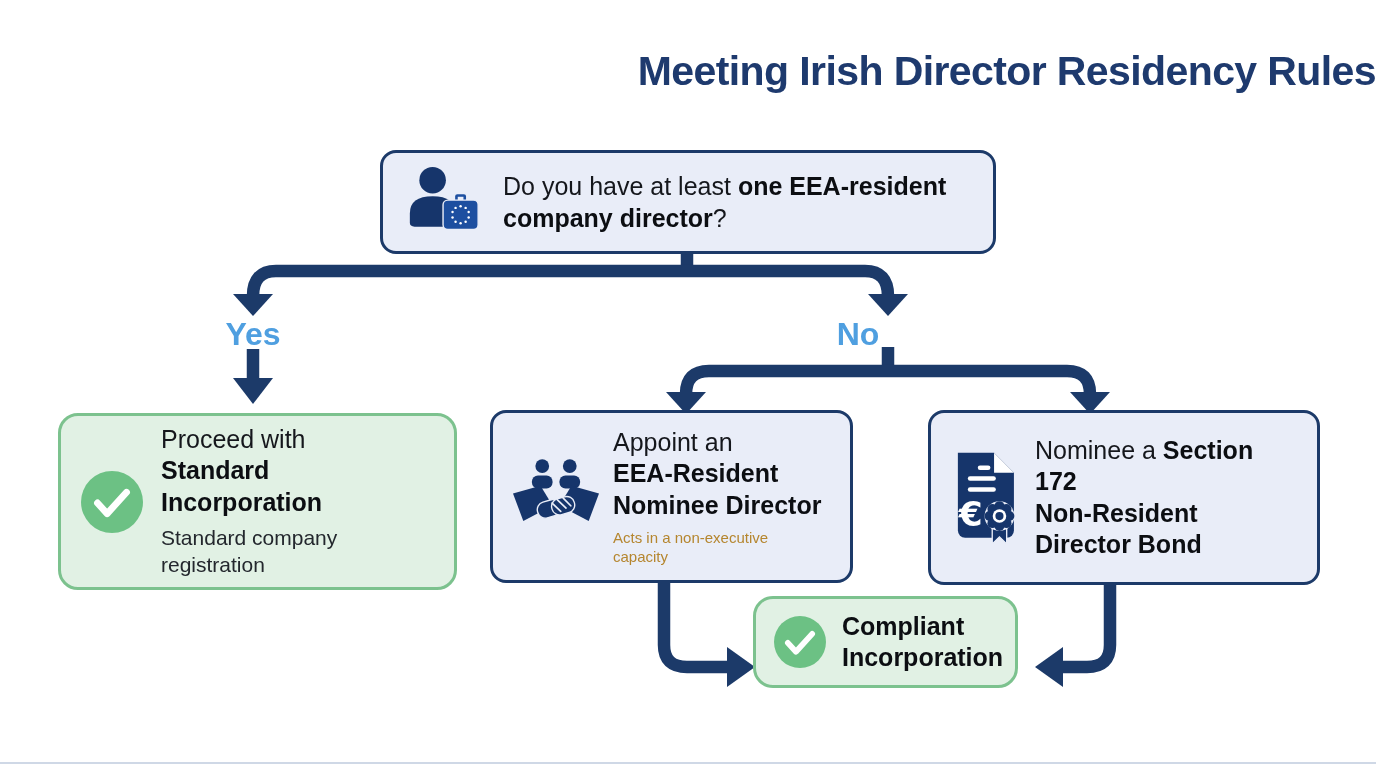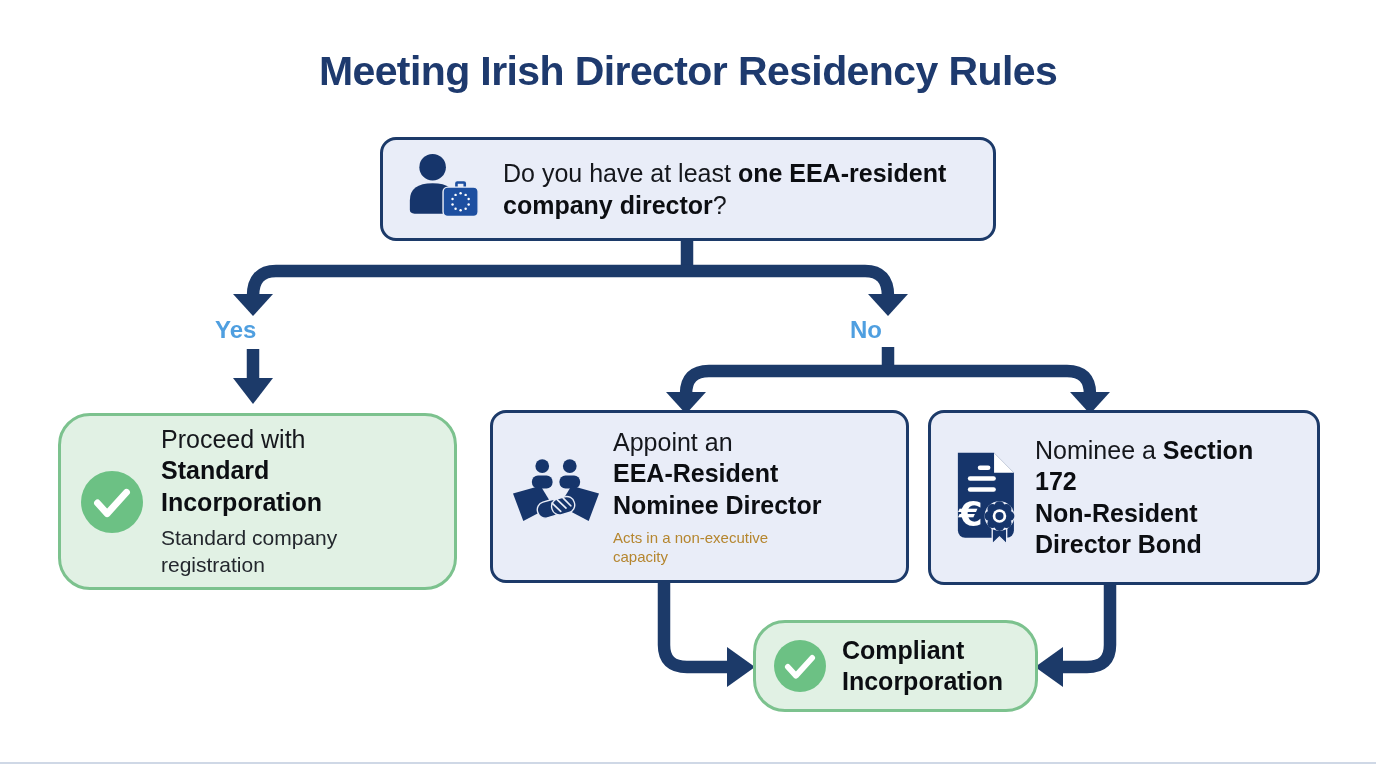--- a/index.html
+++ b/index.html
@@ -6,47 +6,47 @@
     --color-navy:#1c3a69; --color-title:#1e3a6e; --color-branch_blue:#4f9fe0;
     --color-amber:#b5862f; --color-green:#6cc184; --color-green_border:#7cc28e;
     --color-green_bg:#e1f1e4; --color-panel_bg:#e9edf8; --color-panel_border:#1c3a69;
     --color-bottom_line:#cfd8e6;
   }
   *{margin:0;padding:0;box-sizing:border-box}
   html,body{width:1376px;height:768px;overflow:hidden;background:#fff;
     font-family:"Liberation Sans","DejaVu Sans",sans-serif;}
   .canvas{position:relative;width:1376px;height:768px;background:#fff}
 
-  .page-title{position:absolute;top:48px;left:0;right:0;text-align:center;
+  .page-title{position:absolute;top:48px;left:0;right:0;text-align:right;
     font-size:41px;font-weight:800;letter-spacing:-0.6px;color:var(--color-title)}
 
   svg.connectors{position:absolute;inset:0;z-index:1}
   .conn path{fill:none;stroke:var(--color-navy);stroke-width:12.5px}
   .conn polygon{fill:var(--color-navy)}
 
-  .branch-label{position:absolute;width:76px;font-size:24px;
+  .branch-label{position:absolute;width:76px;text-align:center;font-size:32px;
     font-weight:700;color:var(--color-branch_blue);z-index:2}
   .branch-label.yes{left:215px;top:316px}
-  .branch-label.no{left:850px;top:316px}
+  .branch-label.no{left:820px;top:316px}
 
   .panel{position:absolute;display:flex;align-items:center;z-index:2;
     background:var(--color-panel_bg);border:3px solid var(--color-panel_border);
     border-radius:16px}
   .panel.green{background:var(--color-green_bg);
-    border:3.5px solid var(--color-green_border);border-radius:32px}
-
-  .panel.question{left:380px;top:137px;width:616px;height:104px;
+    border:3.5px solid var(--color-green_border);border-radius:20px}
+
+  .panel.question{left:380px;top:150px;width:616px;height:104px;
     padding:0 24px;gap:22px}
   .panel.standard{left:58px;top:413px;width:399px;height:177px;
     padding:0 20px;gap:18px}
-  .panel.nominee{left:490px;top:410px;width:419px;height:173px;
+  .panel.nominee{left:490px;top:410px;width:363px;height:173px;
     padding:0 20px;gap:14px}
   .panel.bond{left:928px;top:410px;width:392px;height:175px;
     padding:0 16px;gap:12px}
-  .panel.compliant{left:753px;top:620px;width:285px;height:92px;
+  .panel.compliant{left:753px;top:596px;width:265px;height:92px;
     padding:8px 18px;gap:16px}
 
   .q-text{font-size:25px;line-height:1.28;color:#15171c;white-space:pre-line}
   .q-text b{font-weight:700;color:#0c0e12}
 
   .card-text{display:flex;flex-direction:column;gap:7px}
   .card-title{font-size:25px;line-height:1.26;color:#15171c;white-space:pre-line}
   .card-title b{font-weight:700;color:#0c0e12}
   .card-note{font-size:15px;line-height:1.28;color:var(--color-amber);white-space:pre-line}
   .card-note.dark{font-size:21px;color:#23272d}

